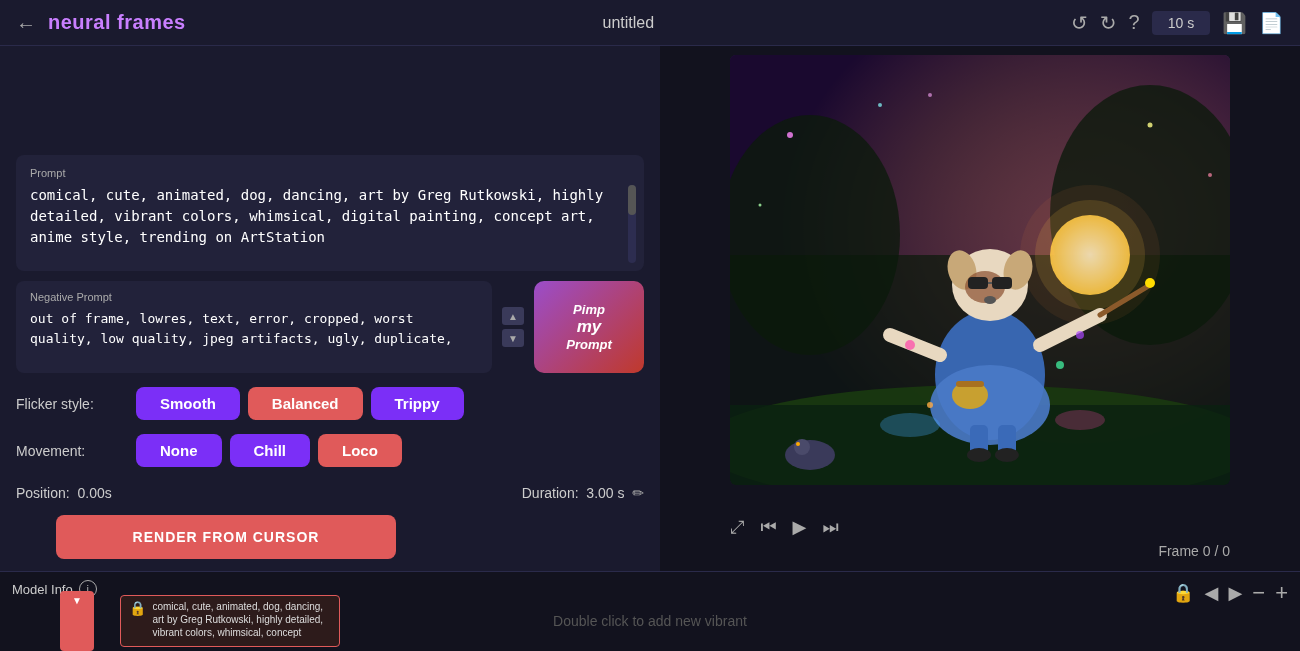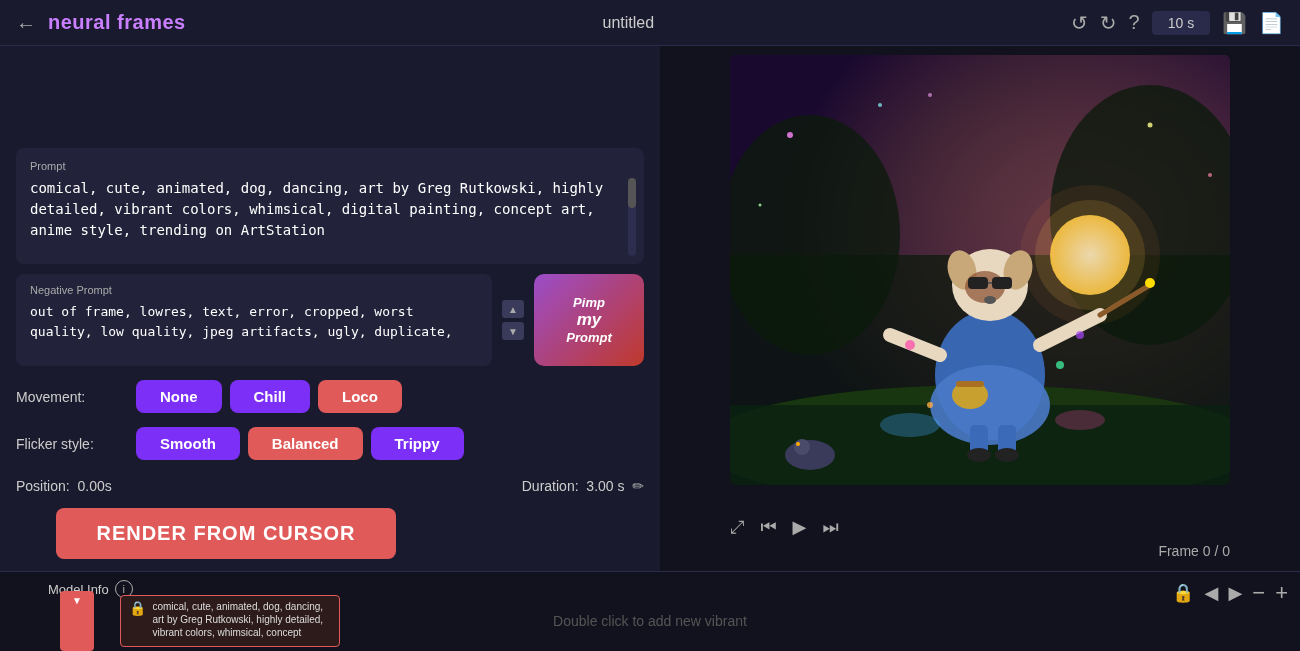--- a/index.html
+++ b/index.html
@@ -256,21 +256,21 @@
       color: #aaa;
       font-size: 14px;
       cursor: pointer;
     }
 
     .render-btn {
       background: #e05a5a;
       border: none;
       border-radius: 8px;
       color: #fff;
-      font-size: 20px;
+      font-size: 14px;
       font-weight: 700;
       letter-spacing: 1px;
       padding: 14px 30px;
       cursor: pointer;
       width: 340px;
       align-self: flex-start;
       margin-left: 40px;
     }
 
     
@@ -334,21 +334,20 @@
 
     .model-info {
       display: flex;
       align-items: center;
       gap: 6px;
       font-size: 13px;
       color: #ccc;
       position: absolute;
       left: 12px;
       top: 8px;
-      margin-left: 36px;
     }
     .info-icon {
       width: 18px;
       height: 18px;
       border: 1px solid #aaa;
       border-radius: 50%;
       display: flex;
       align-items: center;
       justify-content: center;
       font-size: 11px;
@@ -487,33 +486,33 @@
       </div>
       <button class="pimp-btn">
         <span class="pimp-btn-line1">Pimp</span>
         <span class="pimp-btn-line2">my</span>
         <span class="pimp-btn-line3">Prompt</span>
       </button>
     </div>
 
     <div class="controls-area">
       <div class="control-row">
+        <span class="control-label">Flicker style:</span>
+        <div class="btn-group">
+          <button class="style-btn style-btn-purple">Smooth</button>
+          <button class="style-btn style-btn-salmon">Balanced</button>
+          <button class="style-btn style-btn-outline-purple">Trippy</button>
+        </div>
+      </div>
+      <div class="control-row">
         <span class="control-label">Movement:</span>
         <div class="btn-group">
           <button class="move-btn move-btn-purple">None</button>
           <button class="move-btn move-btn-teal">Chill</button>
           <button class="move-btn move-btn-salmon">Loco</button>
-        </div>
-      </div>
-      <div class="control-row">
-        <span class="control-label">Flicker style:</span>
-        <div class="btn-group">
-          <button class="style-btn style-btn-purple">Smooth</button>
-          <button class="style-btn style-btn-salmon">Balanced</button>
-          <button class="style-btn style-btn-outline-purple">Trippy</button>
         </div>
       </div>
       <div class="position-row">
         <span>
           <span>Position:</span>&nbsp;
           <span>0.00s</span>
         </span>
         <span>
           <span>Duration:</span>&nbsp;
           <span>3.00 s</span>&nbsp;

